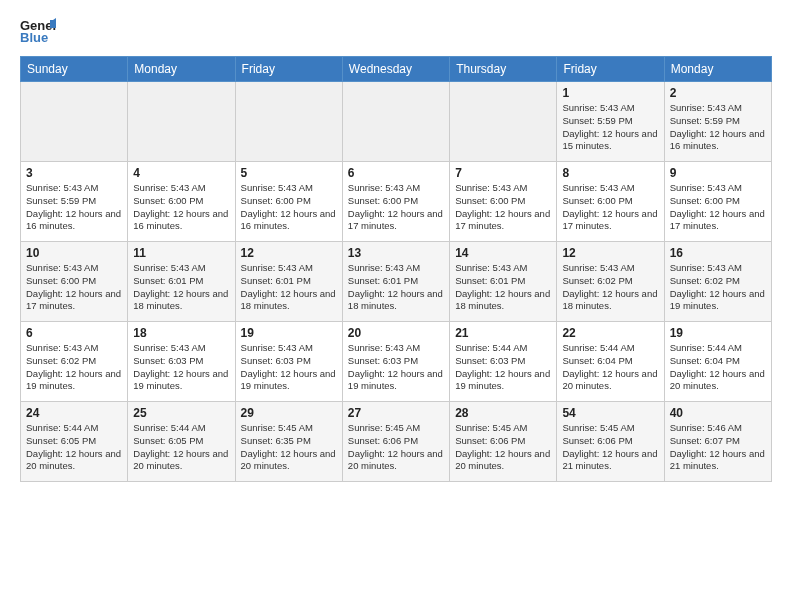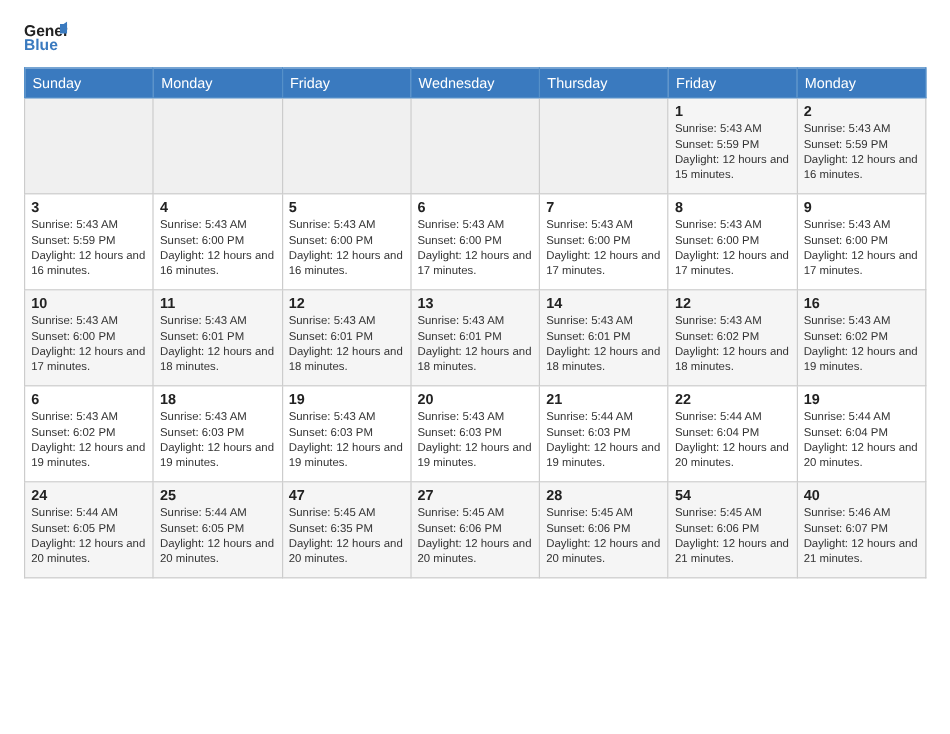--- a/index.html
+++ b/index.html
@@ -306,21 +306,21 @@
 and 20 minutes.</div>
           </td>
           <td>
             <span class="day-num">25</span>
             <div class="day-info">Sunrise: 5:44 AM
 Sunset: 6:05 PM
 Daylight: 12 hours
 and 20 minutes.</div>
           </td>
           <td>
-            <span class="day-num">47</span>
+            <span class="day-num">29</span>
             <div class="day-info">Sunrise: 5:45 AM
 Sunset: 6:35 PM
 Daylight: 12 hours
 and 20 minutes.</div>
           </td>
           <td>
             <span class="day-num">27</span>
             <div class="day-info">Sunrise: 5:45 AM
 Sunset: 6:06 PM
 Daylight: 12 hours

